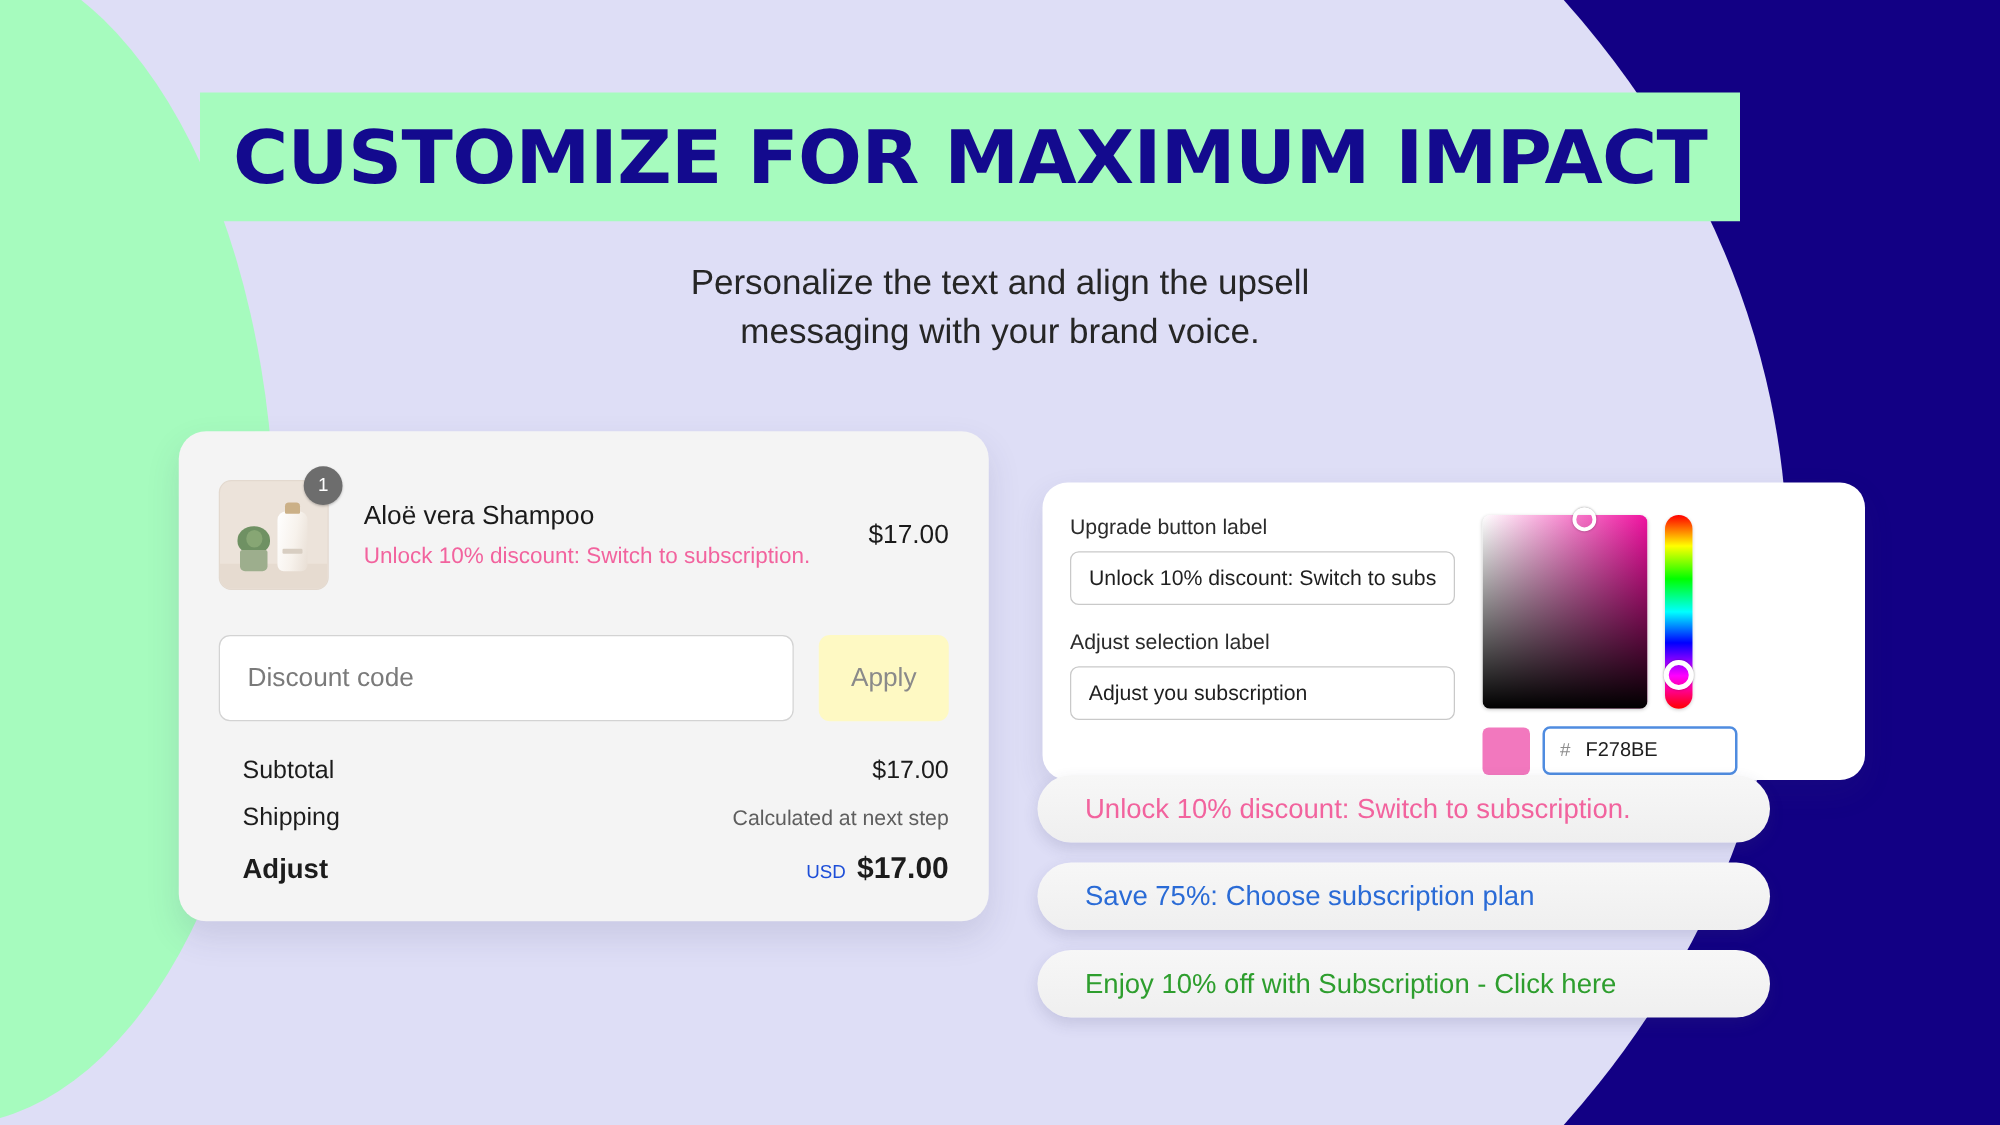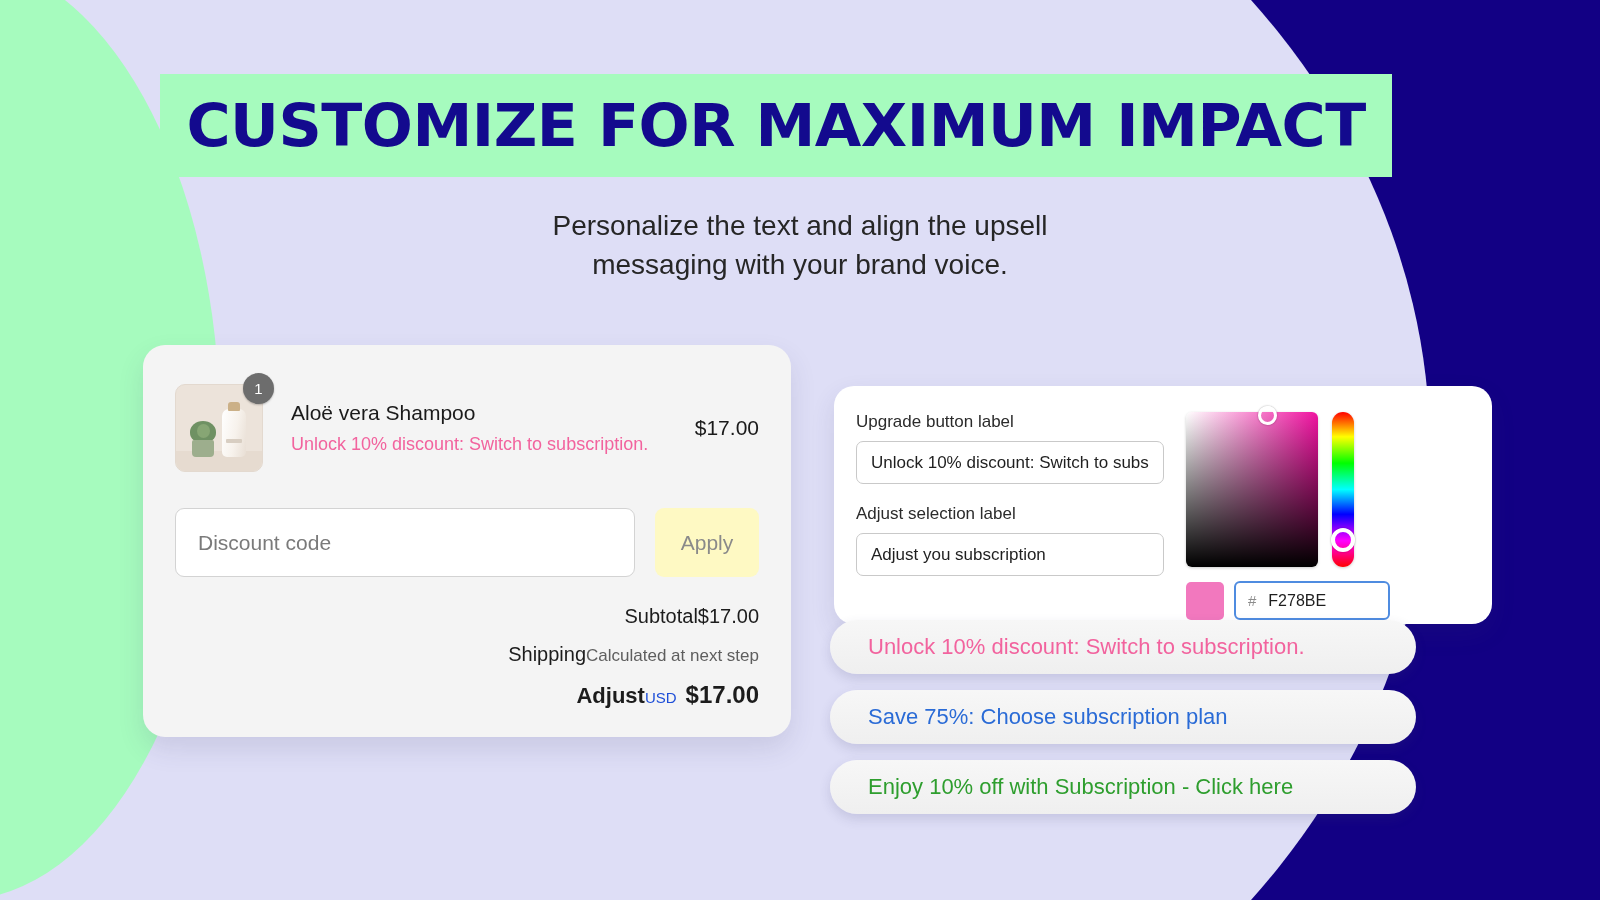--- a/index.html
+++ b/index.html
@@ -248,21 +248,21 @@
     border-radius: 9px;
     font-size: 21px;
     color: #8a8a8a;
     font-family: "Liberation Sans", sans-serif;
     cursor: pointer;
   }
 
   .totals { margin-top: 28px; }
   .total-row {
     display: flex;
-    justify-content: flex-end;
+    justify-content: space-between;
     align-items: baseline;
     margin-bottom: 15px;
     margin-left: 19px;
   }
   .total-row .lbl { font-size: 20px; color: #1c1c1c; }
   .total-row .val { font-size: 20px; color: #1c1c1c; }
   .total-row .muted { color: #5e5e5e; font-size: 17px; }
   .grand .lbl { font-weight: bold; font-size: 22px; }
   .grand .val { font-weight: bold; font-size: 24px; }
   .grand .cur { font-size: 15px; color: #1d4ed8; font-weight: normal; margin-right: 9px; }

